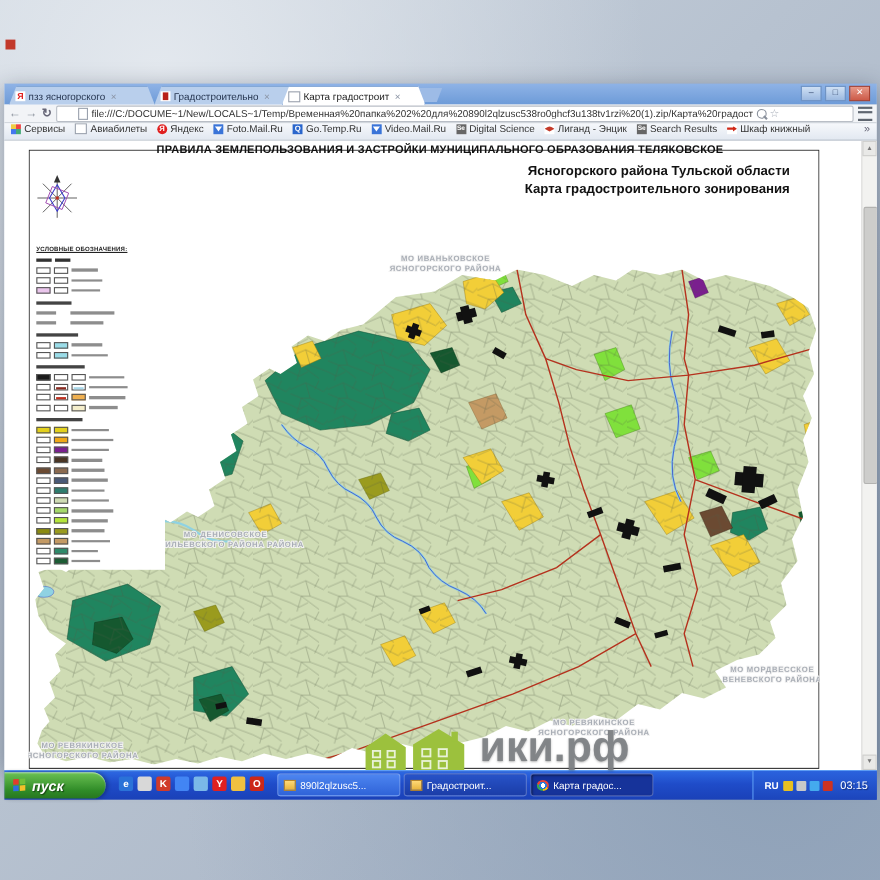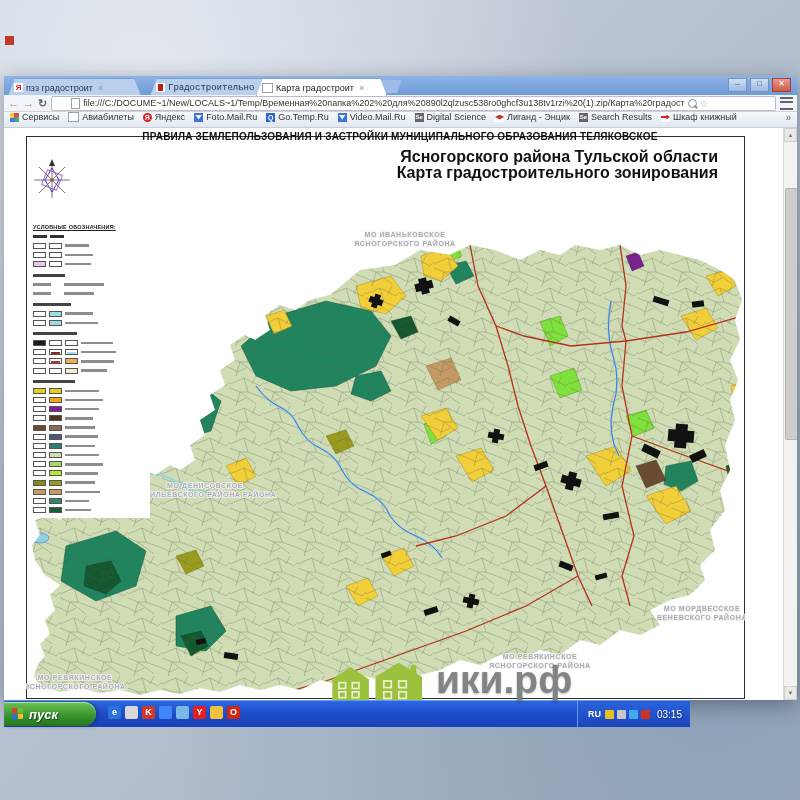--- a/index.html
+++ b/index.html
@@ -63,36 +63,36 @@
   
   #vscroll{position:absolute;right:0;top:0;width:13px;height:100%;background:#f2f2f0;border-left:1px solid #dcdcda;}
   .sbtn{position:absolute;left:0;width:13px;height:14px;background:#e9e9e7;border:1px solid #cfcfcd;box-sizing:border-box;color:#777;font-size:6px;text-align:center;line-height:12px;}
   #sthumb{position:absolute;left:1px;top:60px;width:11px;height:250px;background:#cdcdcb;border:1px solid #b3b3b1;border-radius:2px;}
 
   
   #map-wrap{position:absolute;left:22px;top:8px;width:719px;height:563px;}
   #map-svg{position:absolute;left:0;top:0;}
   .pgtitle{position:absolute;left:78px;width:636px;text-align:center;font-weight:bold;color:#111;}
   #t1{top:3px;font-size:10px;letter-spacing:.2px;}
-  #t2,#t3{text-align:right;padding-right:6px;font-size:16px;}
+  #t2,#t3{text-align:right;padding-right:6px;font-size:12px;}
   #t2{top:20px;} #t3{top:36px;}
 
   
   #legend{position:absolute;left:26px;top:94px;width:120px;height:296px;background:#fff;padding:2px 3px;box-sizing:border-box;}
   #legend-heading{font-size:5.5px;font-weight:bold;color:#222;text-decoration:underline;letter-spacing:.2px;margin-bottom:3px;}
   .lrow{display:flex;align-items:center;gap:3px;height:7px;margin-bottom:2.2px;}
   .sw{width:13px;height:6px;border:0.5px solid #555;box-sizing:border-box;position:relative;flex:0 0 13px;background:#fff;}
   .sw .swline{position:absolute;left:1px;right:1px;top:2px;height:1.5px;}
   .bar{height:2.5px;background:#8d8d8d;}
   .bar.dark{background:#444;height:3px;}
   .lrow.sub{margin-top:4px;}
   .colhead .bar{height:3px;background:#333;}
 
   
-  #taskbar{position:absolute;left:4px;top:700px;width:686px;height:26px;background:linear-gradient(#2d68e2 0%,#1f4cc9 45%,#1a41b8 100%);border-top:1px solid #5c9cf4;}
+  #taskbar{position:absolute;left:4px;top:700px;width:793px;height:26px;background:linear-gradient(#2d68e2 0%,#1f4cc9 45%,#1a41b8 100%);border-top:1px solid #5c9cf4;}
   #startbtn{position:absolute;left:0;top:1px;height:24px;width:92px;border-radius:0 12px 12px 0;
     background:linear-gradient(#6cc254,#2f8b27 70%,#27761f);display:flex;align-items:center;gap:5px;padding-left:8px;box-sizing:border-box;
     box-shadow:inset 0 1px 1px rgba(255,255,255,.5),2px 0 4px rgba(0,0,0,.3);}
   #startbtn .flag{width:12px;height:12px;display:grid;grid-template-columns:5px 5px;grid-template-rows:5px 5px;gap:1px;transform:skewY(-4deg);}
   #startbtn .flag i{display:block;}
   #start-label{color:#fff;font-weight:bold;font-style:italic;font-size:13px;text-shadow:1px 1px 1px rgba(0,0,0,.5);}
   #quicklaunch{position:absolute;left:104px;top:5px;display:flex;gap:4px;align-items:center;}
   .ql{width:13px;height:13px;border-radius:2px;font:bold 9px/13px "Liberation Sans",sans-serif;text-align:center;color:#fff;}
   #taskbtns{position:absolute;left:248px;top:2px;display:flex;gap:3px;}
   .tbtn{width:112px;height:21px;border-radius:3px;display:flex;align-items:center;gap:4px;padding:0 5px;box-sizing:border-box;
@@ -121,24 +121,24 @@
 <body>
 
 <div id="canvas">
   <div id="red-dot"></div>
 
   <div id="browser">
 
     <div id="tabbar">
       <div class="tab" style="left:4px;width:120px;">
         <span class="fav yandex">Я</span>
-        <span class="ttl">пзз градостроит</span>
+        <span class="ttl">пзз ясногорского</span>
         <span class="x">×</span>
       </div>
-      <div class="tab" style="left:146px;width:120px;font-family:Liberation Mono, monospace;">
+      <div class="tab" style="left:136px;width:120px;">
         <span class="fav emblem"></span>
         <span class="ttl">Градостроительно</span>
         <span class="x">×</span>
       </div>
       <div class="tab active" style="left:252px;width:118px;">
         <span class="fav doc"></span>
         <span class="ttl">Карта градостроит</span>
         <span class="x">×</span>
       </div>
       <div id="newtab-stub"></div>
@@ -583,20 +583,34 @@
     </div>
     <div id="quicklaunch">
         <span class="ql" style="background: rgb(42, 114, 216);">e</span>
         <span class="ql" style="background: rgb(216, 216, 216);"></span>
         <span class="ql" style="background: rgb(208, 58, 42);">K</span>
         <span class="ql" style="background: rgb(66, 133, 244);"></span>
         <span class="ql" style="background: rgb(122, 184, 232);"></span>
         <span class="ql" style="background: rgb(224, 32, 32);">Y</span>
         <span class="ql" style="background: rgb(240, 192, 64);"></span>
         <span class="ql" style="background: rgb(204, 40, 24);">O</span>
+      </div>
+    <div id="taskbtns">
+        <div class="tbtn light">
+          <span class="tico folder"></span>
+          <span>890l2qlzusc5...</span>
+        </div>
+        <div class="tbtn dark">
+          <span class="tico folder"></span>
+          <span>Градостроит...</span>
+        </div>
+        <div class="tbtn pressed">
+          <span class="tico chrome"></span>
+          <span>Карта градос...</span>
+        </div>
       </div>
     <div id="tray">
       <span class="lang">RU</span>
       <span id="tray-icons" style="display:flex;gap:3px;">
           <span class="tray-ico" style="background: rgb(232, 192, 32);"></span>
           <span class="tray-ico" style="background: rgb(200, 200, 200);"></span>
           <span class="tray-ico" style="background: rgb(68, 170, 238);"></span>
           <span class="tray-ico" style="background: rgb(204, 51, 34);"></span>
         </span>
       <span id="clock">03:15</span>

